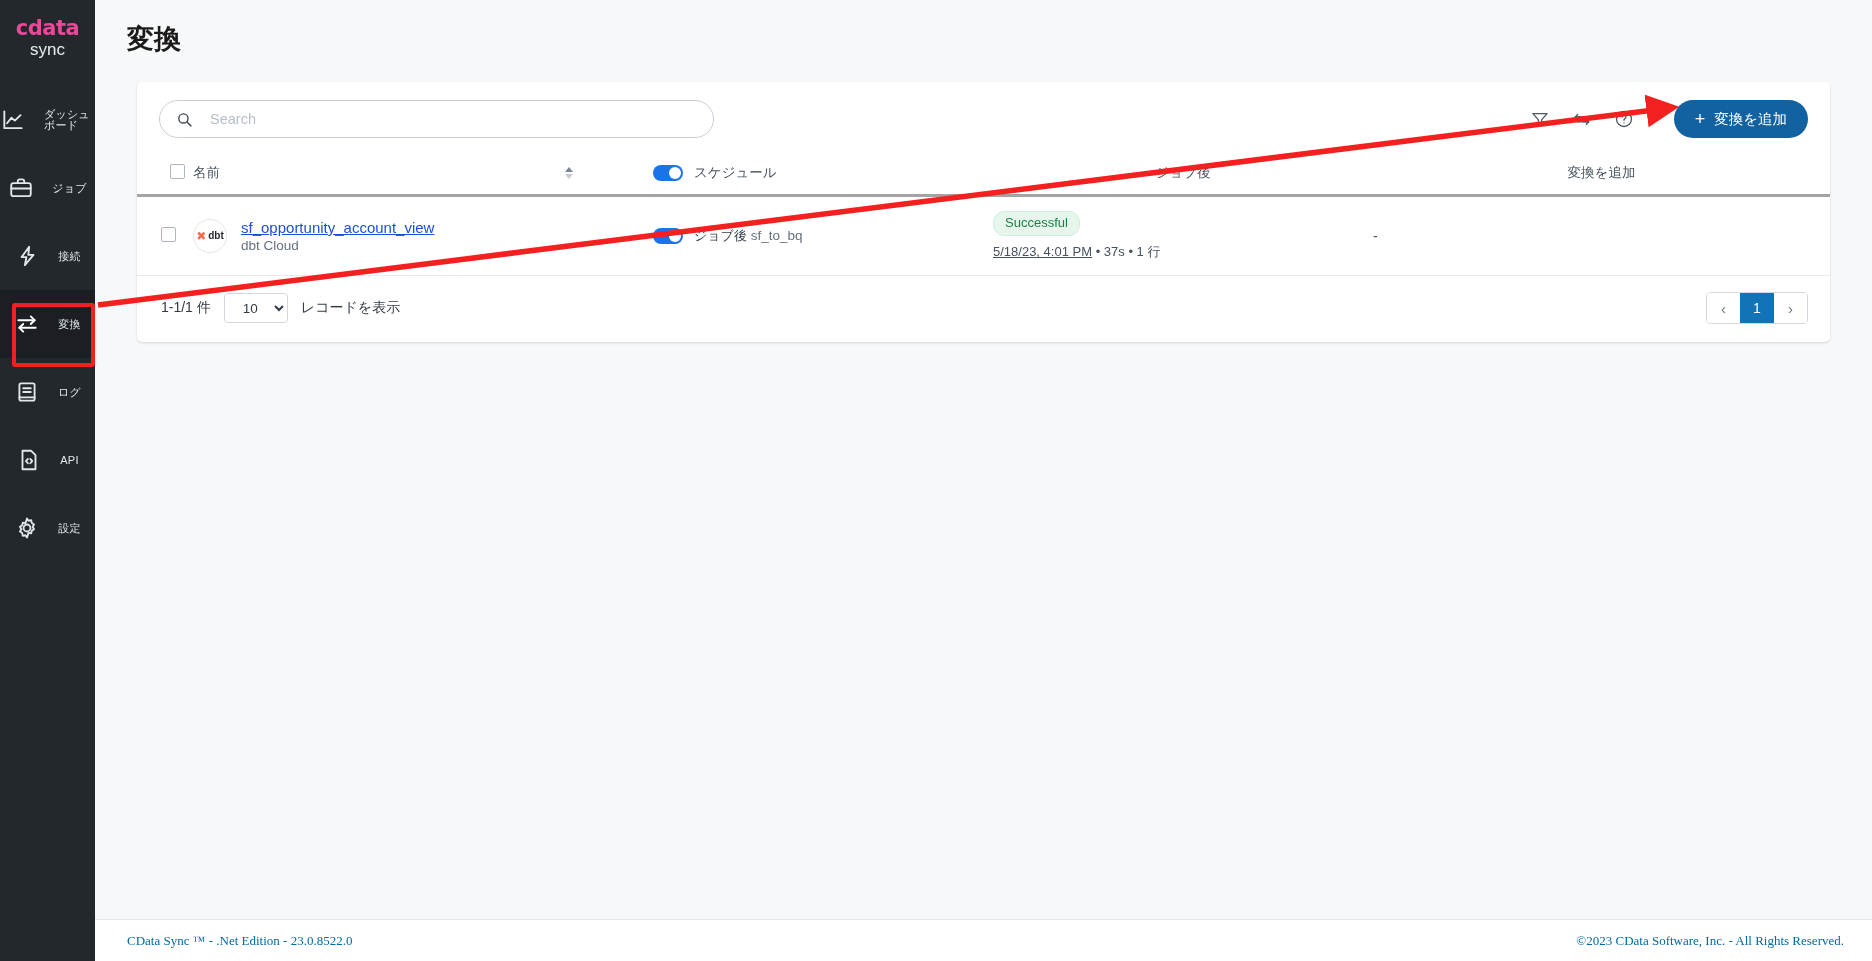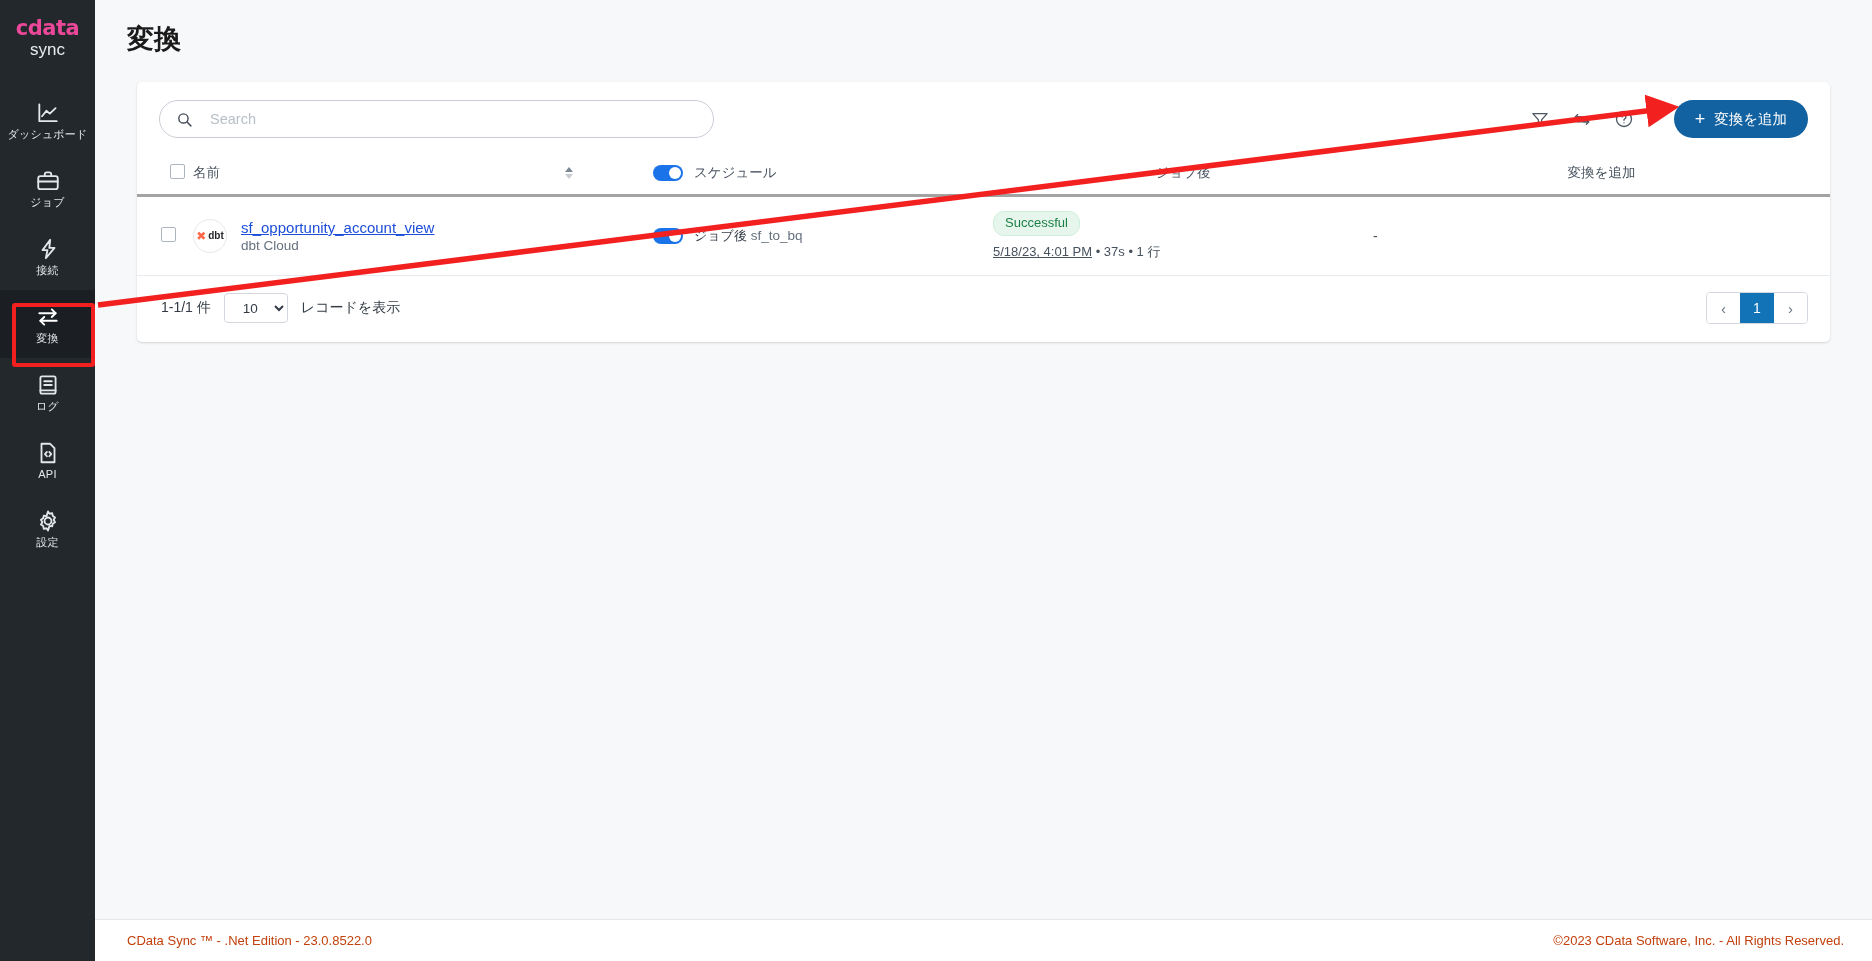--- a/index.html
+++ b/index.html
@@ -28,22 +28,22 @@
     letter-spacing: -0.5px; line-height: 1;
     font-family: "DejaVu Sans", sans-serif;
   }
   .brand-sub {
     font-size: 17px; color: #e9ecef; line-height: 1.2; margin-top: 1px;
     font-weight: 400;
   }
   .nav { margin-top: 26px; width: 100%; }
   .nav-item {
     width: 100%; height: 68px;
-    display: flex; flex-direction: column; align-items: center; justify-content: center;
-    gap: 3px; cursor: pointer; position: relative;
+    display: flex; flex-direction: row; align-items: center; justify-content: center;
+    gap: 18px; cursor: pointer; position: relative;
   }
   .nav-item .ic { width: 26px; height: 26px; display: block; }
   .nav-item .lbl { font-size: 11px; color: #e3e7ea; line-height: 1; letter-spacing: 0.2px; }
   .nav-item.active { background: #1b1f23; }
 
   .nav-bottom { margin-top: auto; width: 100%; padding-bottom: 14px; }
   .nav-bottom .nav-item { height: 64px; }
 
   
   .hl-box {
@@ -194,21 +194,21 @@
   .pg-num {
     width: 34px; display: flex; align-items: center; justify-content: center;
     background: #1273b7; color: #fff; font-size: 14px; cursor: pointer;
   }
 
   
   .statusbar {
     margin-top: auto; height: 42px;
     border-top: 1px solid #e4e7ec; background: #fff;
     display: flex; align-items: center; padding: 0 28px 0 32px;
-    font-size: 13px; color: #c2410c;
+    font-size: 13px; color: #0369a1; font-family: Liberation Serif, serif;
   }
   .statusbar .right { margin-left: auto; }
 
   
   .arrow-layer { position: absolute; inset: 0; pointer-events: none; z-index: 30; }
 </style>
 </head>
 <body>
 
 <div id="app">

